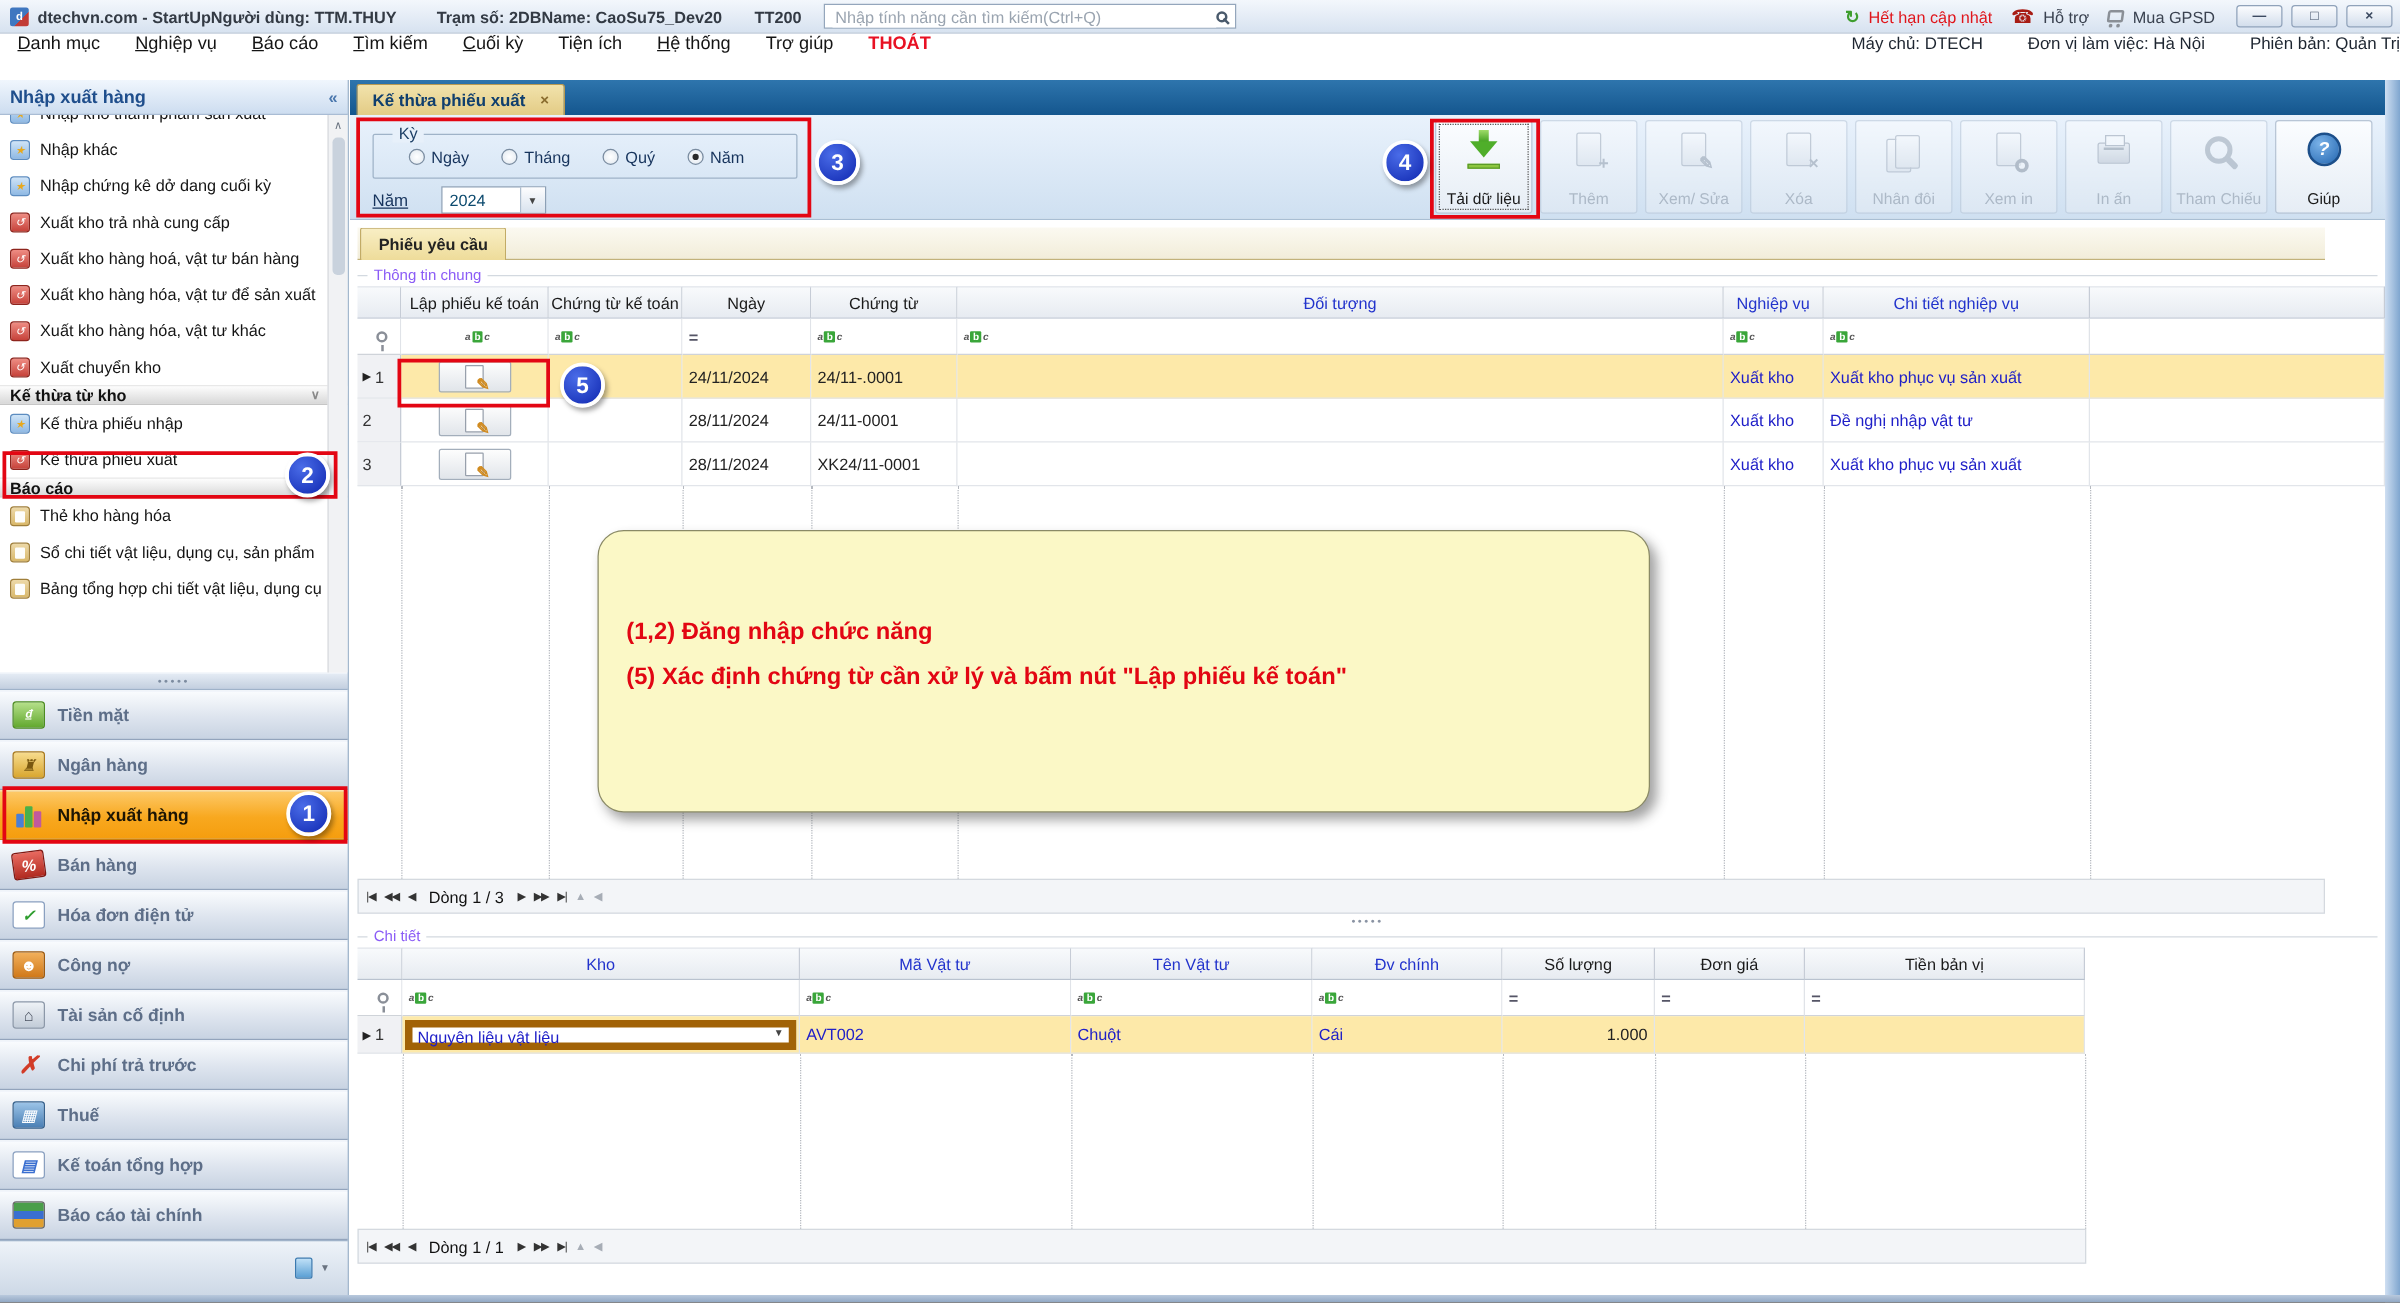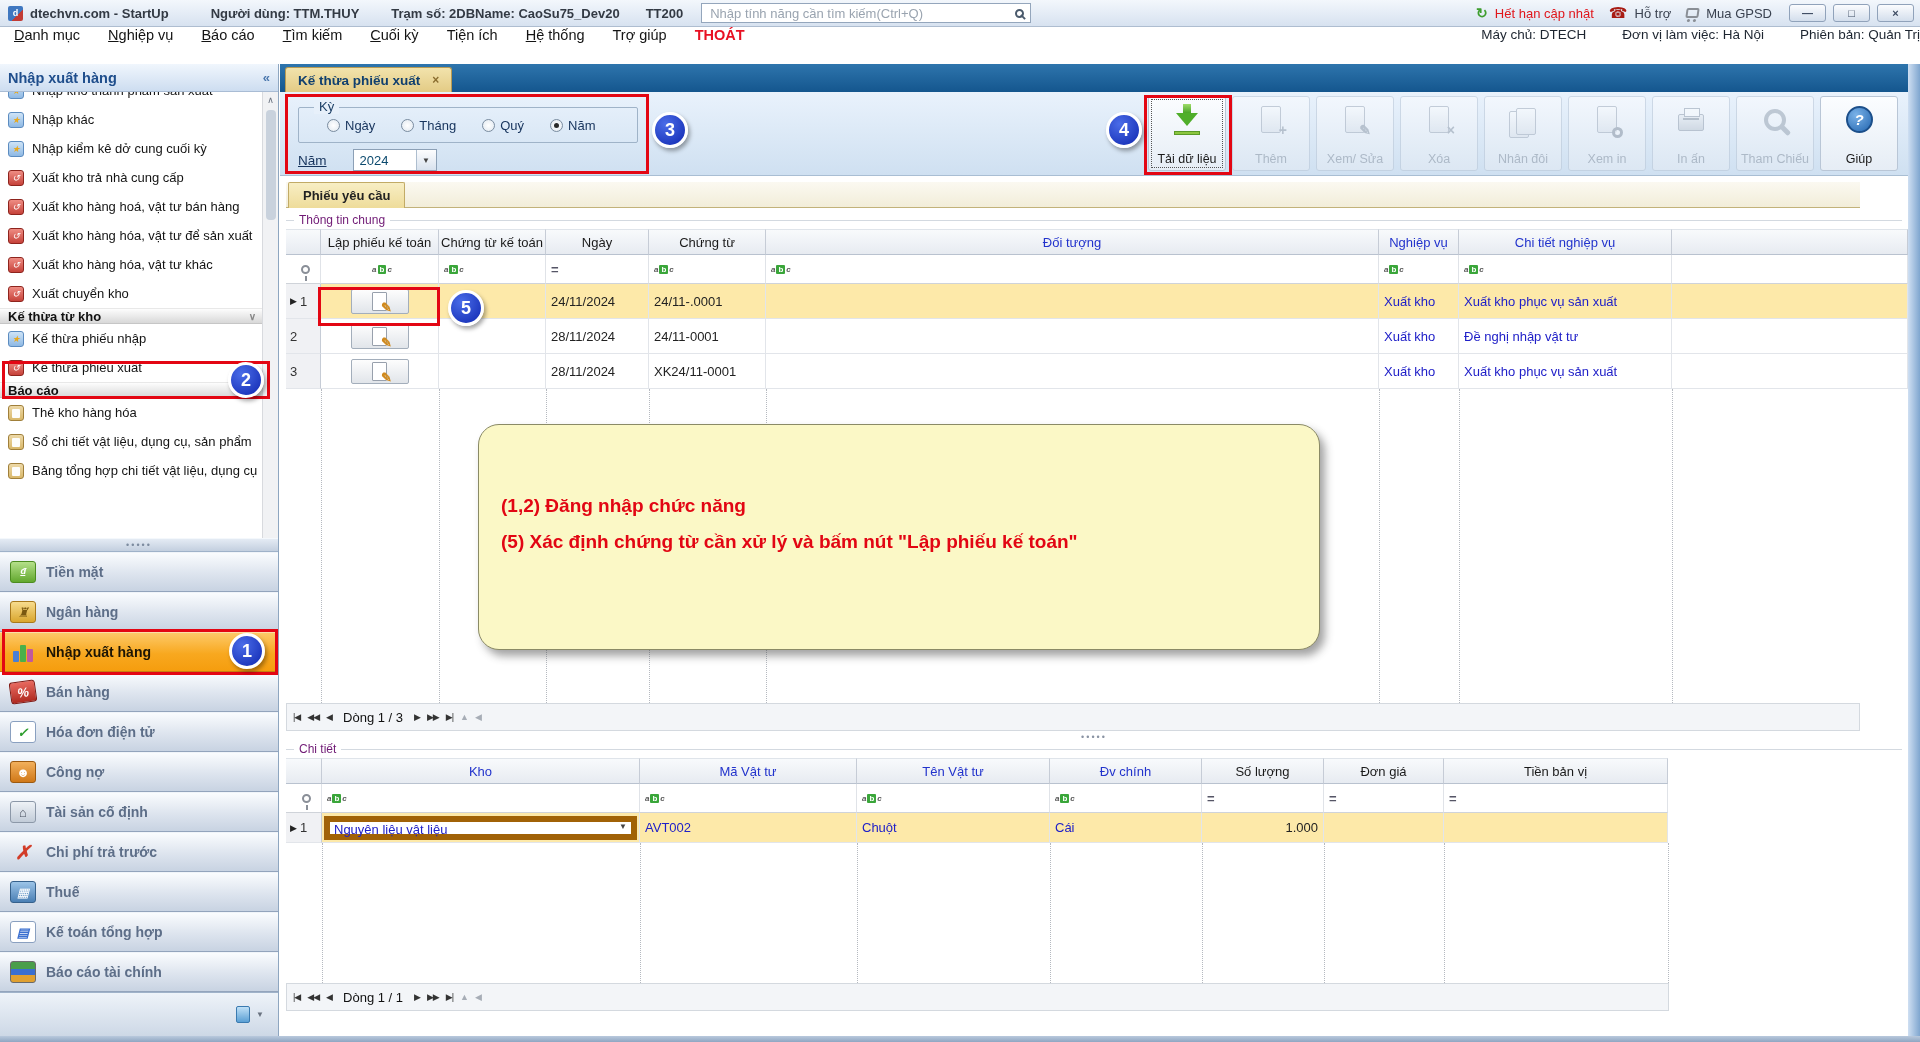--- a/index.html
+++ b/index.html
@@ -124,21 +124,21 @@
   .prn::after{content:"";position:absolute;left:4px;top:3px;width:16px;height:2px;background:#8f99a6;}
   .help{width:27px;height:27px;border-radius:50%;background:radial-gradient(circle at 35% 30%,#7ab2e8,#2366b0);
     color:#fff;font-weight:bold;font-size:15px;display:flex;align-items:center;justify-content:center;border:2px solid #1c4f8a;margin-top:3px;}
 
   
   .content{position:absolute;left:0;top:112px;width:1628px;height:860px;background:#fff;}
   .subtab-row{position:relative;margin:6px 0 0 6px;width:1574px;height:26px;border-bottom:1px solid #c2b27a;background:linear-gradient(#fbf9f1,#f2edd9);}
   .subtab{position:absolute;left:2px;top:0;height:26px;background:linear-gradient(#f8eec4,#eedc9a);border:1px solid #c2ab66;border-bottom:none;
     border-radius:2px 2px 0 0;display:flex;align-items:center;padding:0 14px;font-weight:bold;color:#222;}
   .grp{margin:12px 6px 0;border-top:1px solid #d3d9e0;position:relative;}
-  .grp .gcap{position:absolute;left:8px;top:-8px;background:#fff;padding:0 5px;color:#701a75;font-size:12px;}
+  .grp .gcap{position:absolute;left:8px;top:-8px;background:#fff;padding:0 5px;color:#8b5cf6;font-size:12px;}
   .grid{margin-left:6px;margin-top:8px;}
   .g-row{display:flex;}
   .hcell{height:26px;display:flex;align-items:center;justify-content:center;background:linear-gradient(#f8fafc,#e7ebf1);
     border-right:1px solid #c6ccd6;border-bottom:1px solid #b9c2cf;border-top:1px solid #dfe4ea;color:#1a1a1a;overflow:hidden;white-space:nowrap;}
   .hcell.blu{color:#2233cc;}
   .fcell{height:29px;display:flex;align-items:center;background:#fff;border-right:1px solid #e0e3e8;border-bottom:1px solid #cfd3d9;padding-left:5px;overflow:hidden;}
   .cell{height:35px;display:flex;align-items:center;border-right:1px solid #e2e5ea;border-bottom:1px solid #e2e5ea;padding:0 5px;overflow:hidden;white-space:nowrap;}
   .c2 .cell{height:30px;}
   .ind{background:#f0f1f4;border-right:1px solid #c6ccd6;justify-content:flex-start;color:#333;gap:3px;padding-left:4px;}
   .cur-arrow{font-size:9px;color:#222;}
@@ -184,21 +184,21 @@
   .win-edge-b{position:absolute;left:0;top:1036px;width:1920px;height:6px;background:linear-gradient(#b9c9dd,#8fa6c2);}
 </style>
 </head>
 <body>
 
 <div class="screen">
 
   <div class="titlebar">
     <span class="appico">d</span>
     <span class="tb-t" style="margin-left:7px">dtechvn.com - StartUp</span>
-    <span class="tb-t" style="margin-left:42px">Người dùng: TTM.THUY</span>
+    <span class="tb-t" style="">Người dùng: TTM.THUY</span>
     <span class="tb-t" style="margin-left:32px">Trạm số: 2</span>
     <span class="tb-t" style="">DBName: CaoSu75_Dev20</span>
     <span class="tb-t" style="margin-left:26px">TT200</span>
     <span class="searchbox">
       <input placeholder="Nhập tính năng cần tìm kiếm(Ctrl+Q)" style="">
       <span class="smag"></span>
     </span>
     <span class="tb-right">
       <span class="ico-refresh">↻</span>
       <span class="txt-red">Hết hạn cập nhật</span>
@@ -244,21 +244,21 @@
       <div class="sb-item">
         <span class="sico in">
             <i>★</i>
           </span>
         <span>Nhập khác</span>
       </div>
       <div class="sb-item">
         <span class="sico in">
             <i>★</i>
           </span>
-        <span>Nhập kiểm kê dở cung cuối kỳ</span>
+        <span>Nhập chứng kê dở dang cuối kỳ</span>
       </div>
       <div class="sb-item">
         <span class="sico out">
             <i>↺</i>
           </span>
         <span>Xuất kho trả nhà cung cấp</span>
       </div>
       <div class="sb-item">
         <span class="sico out">
             <i>↺</i>

